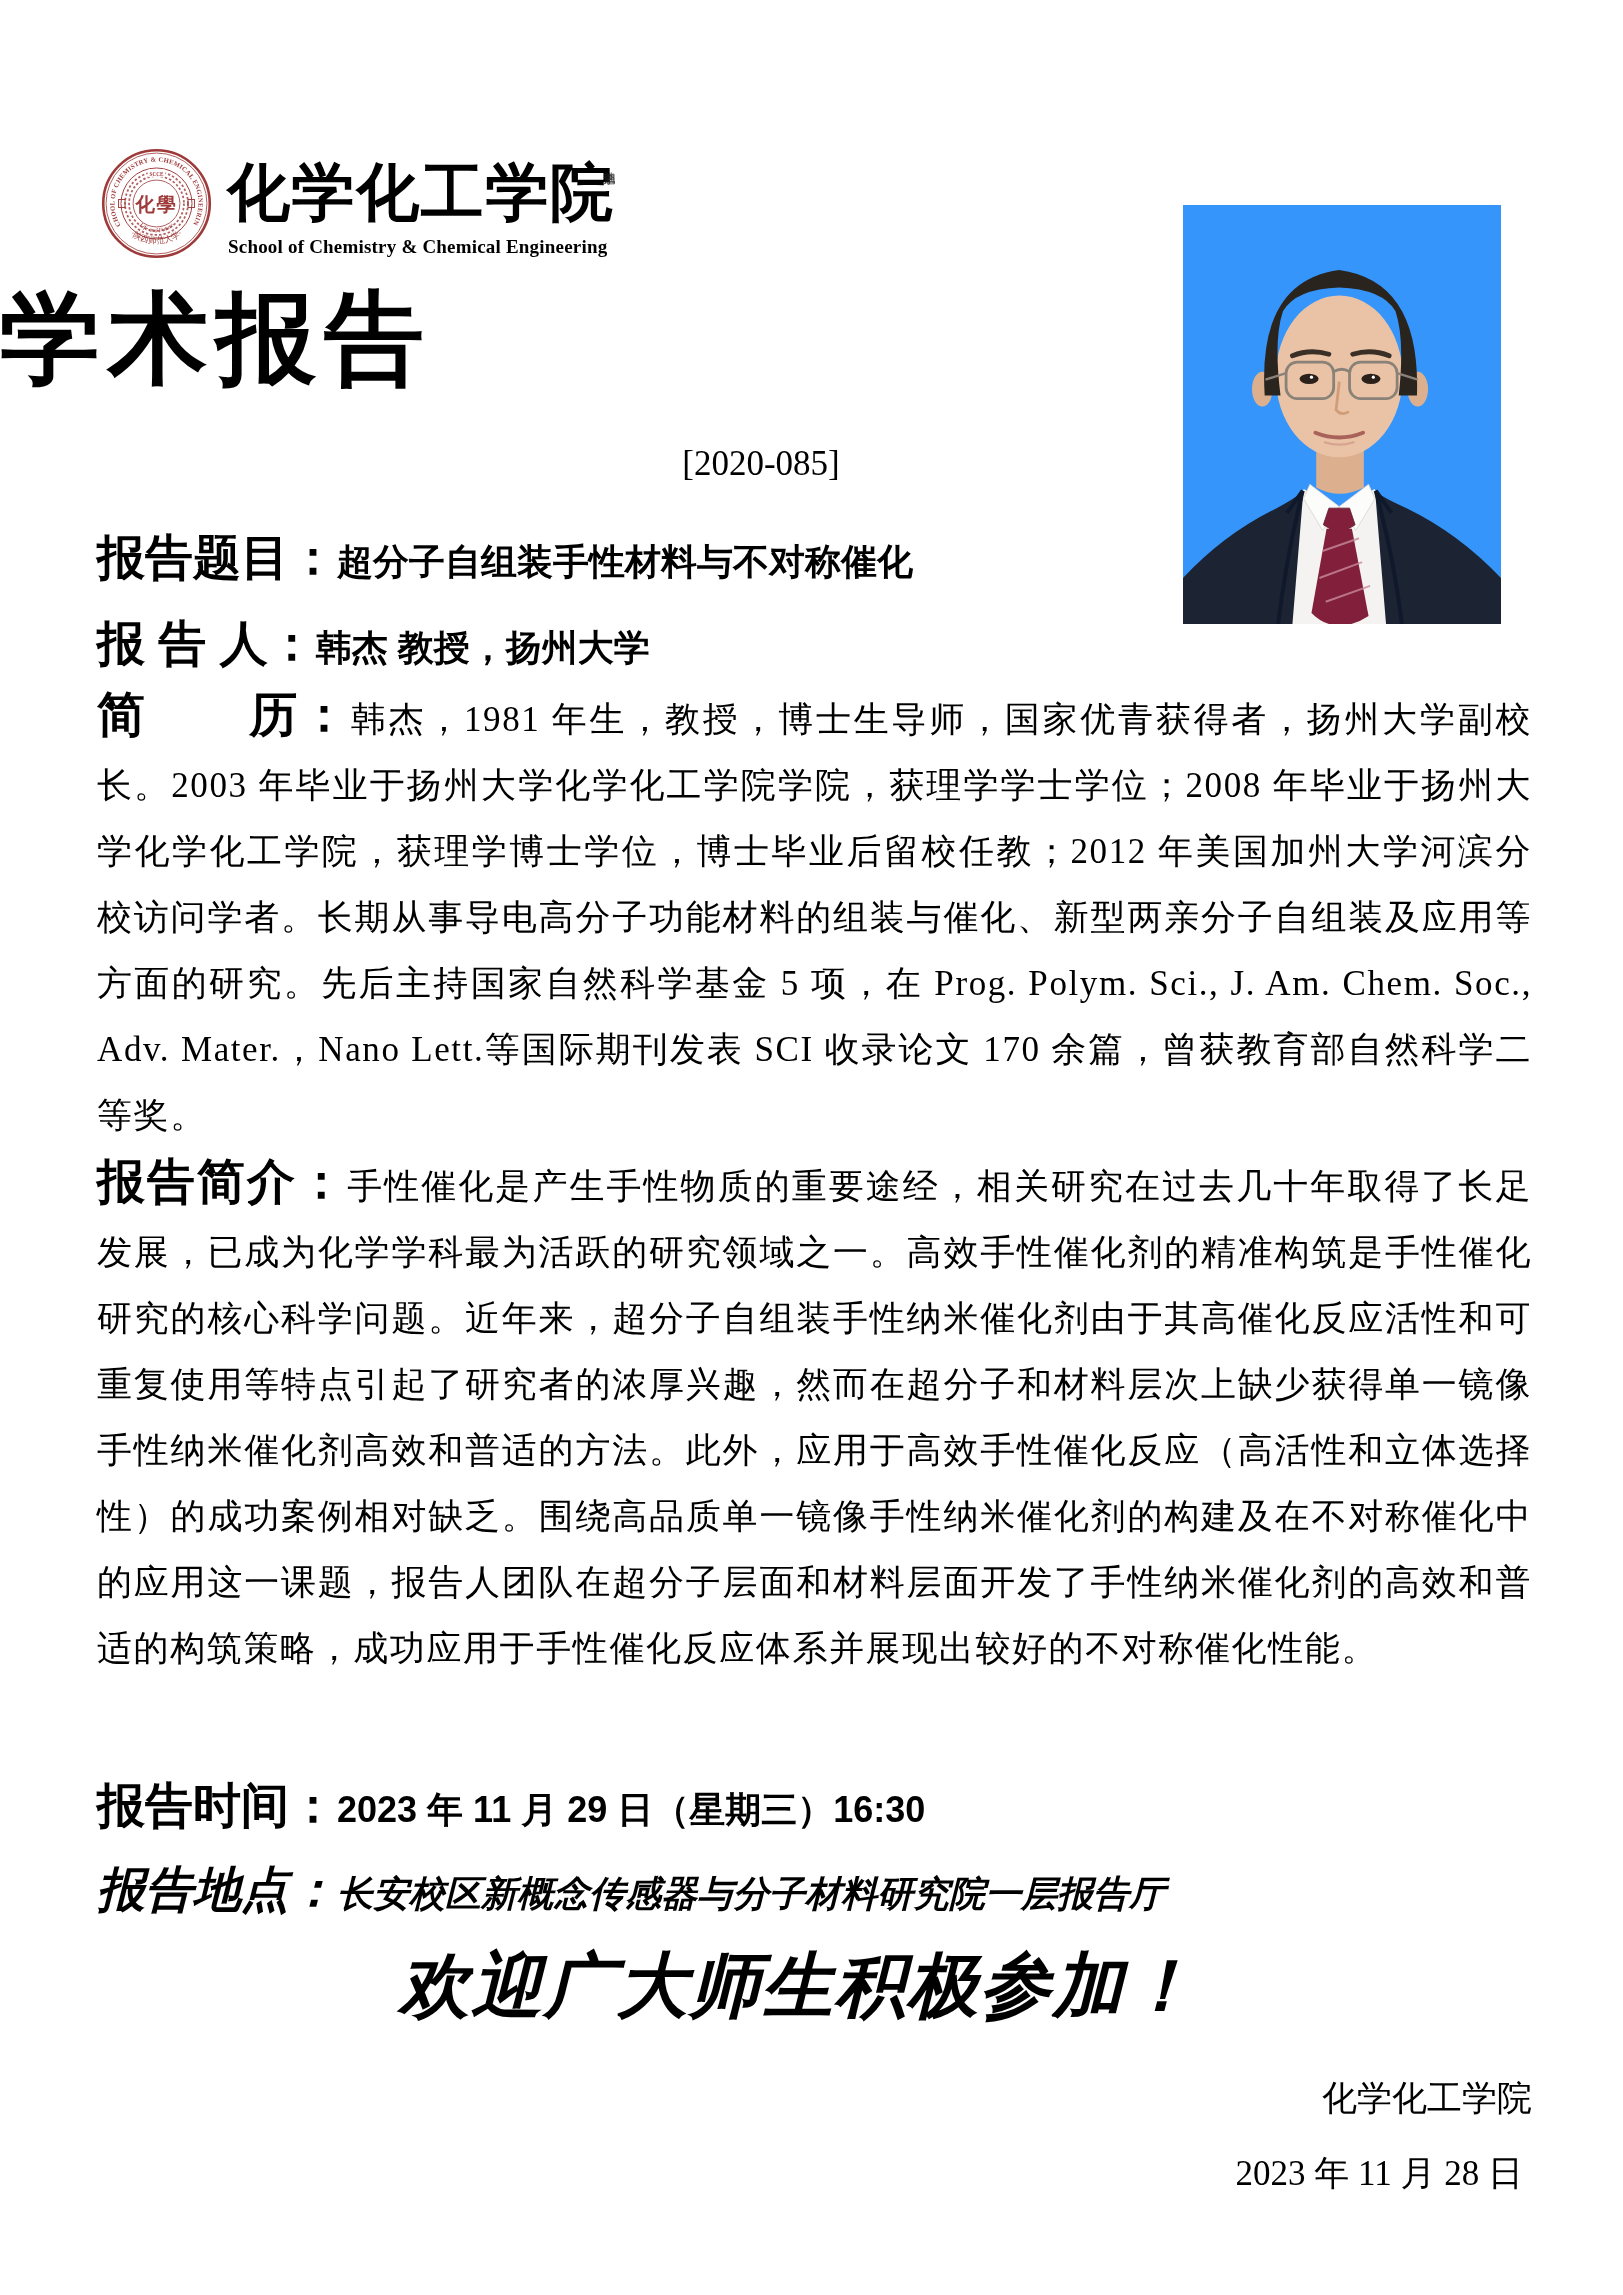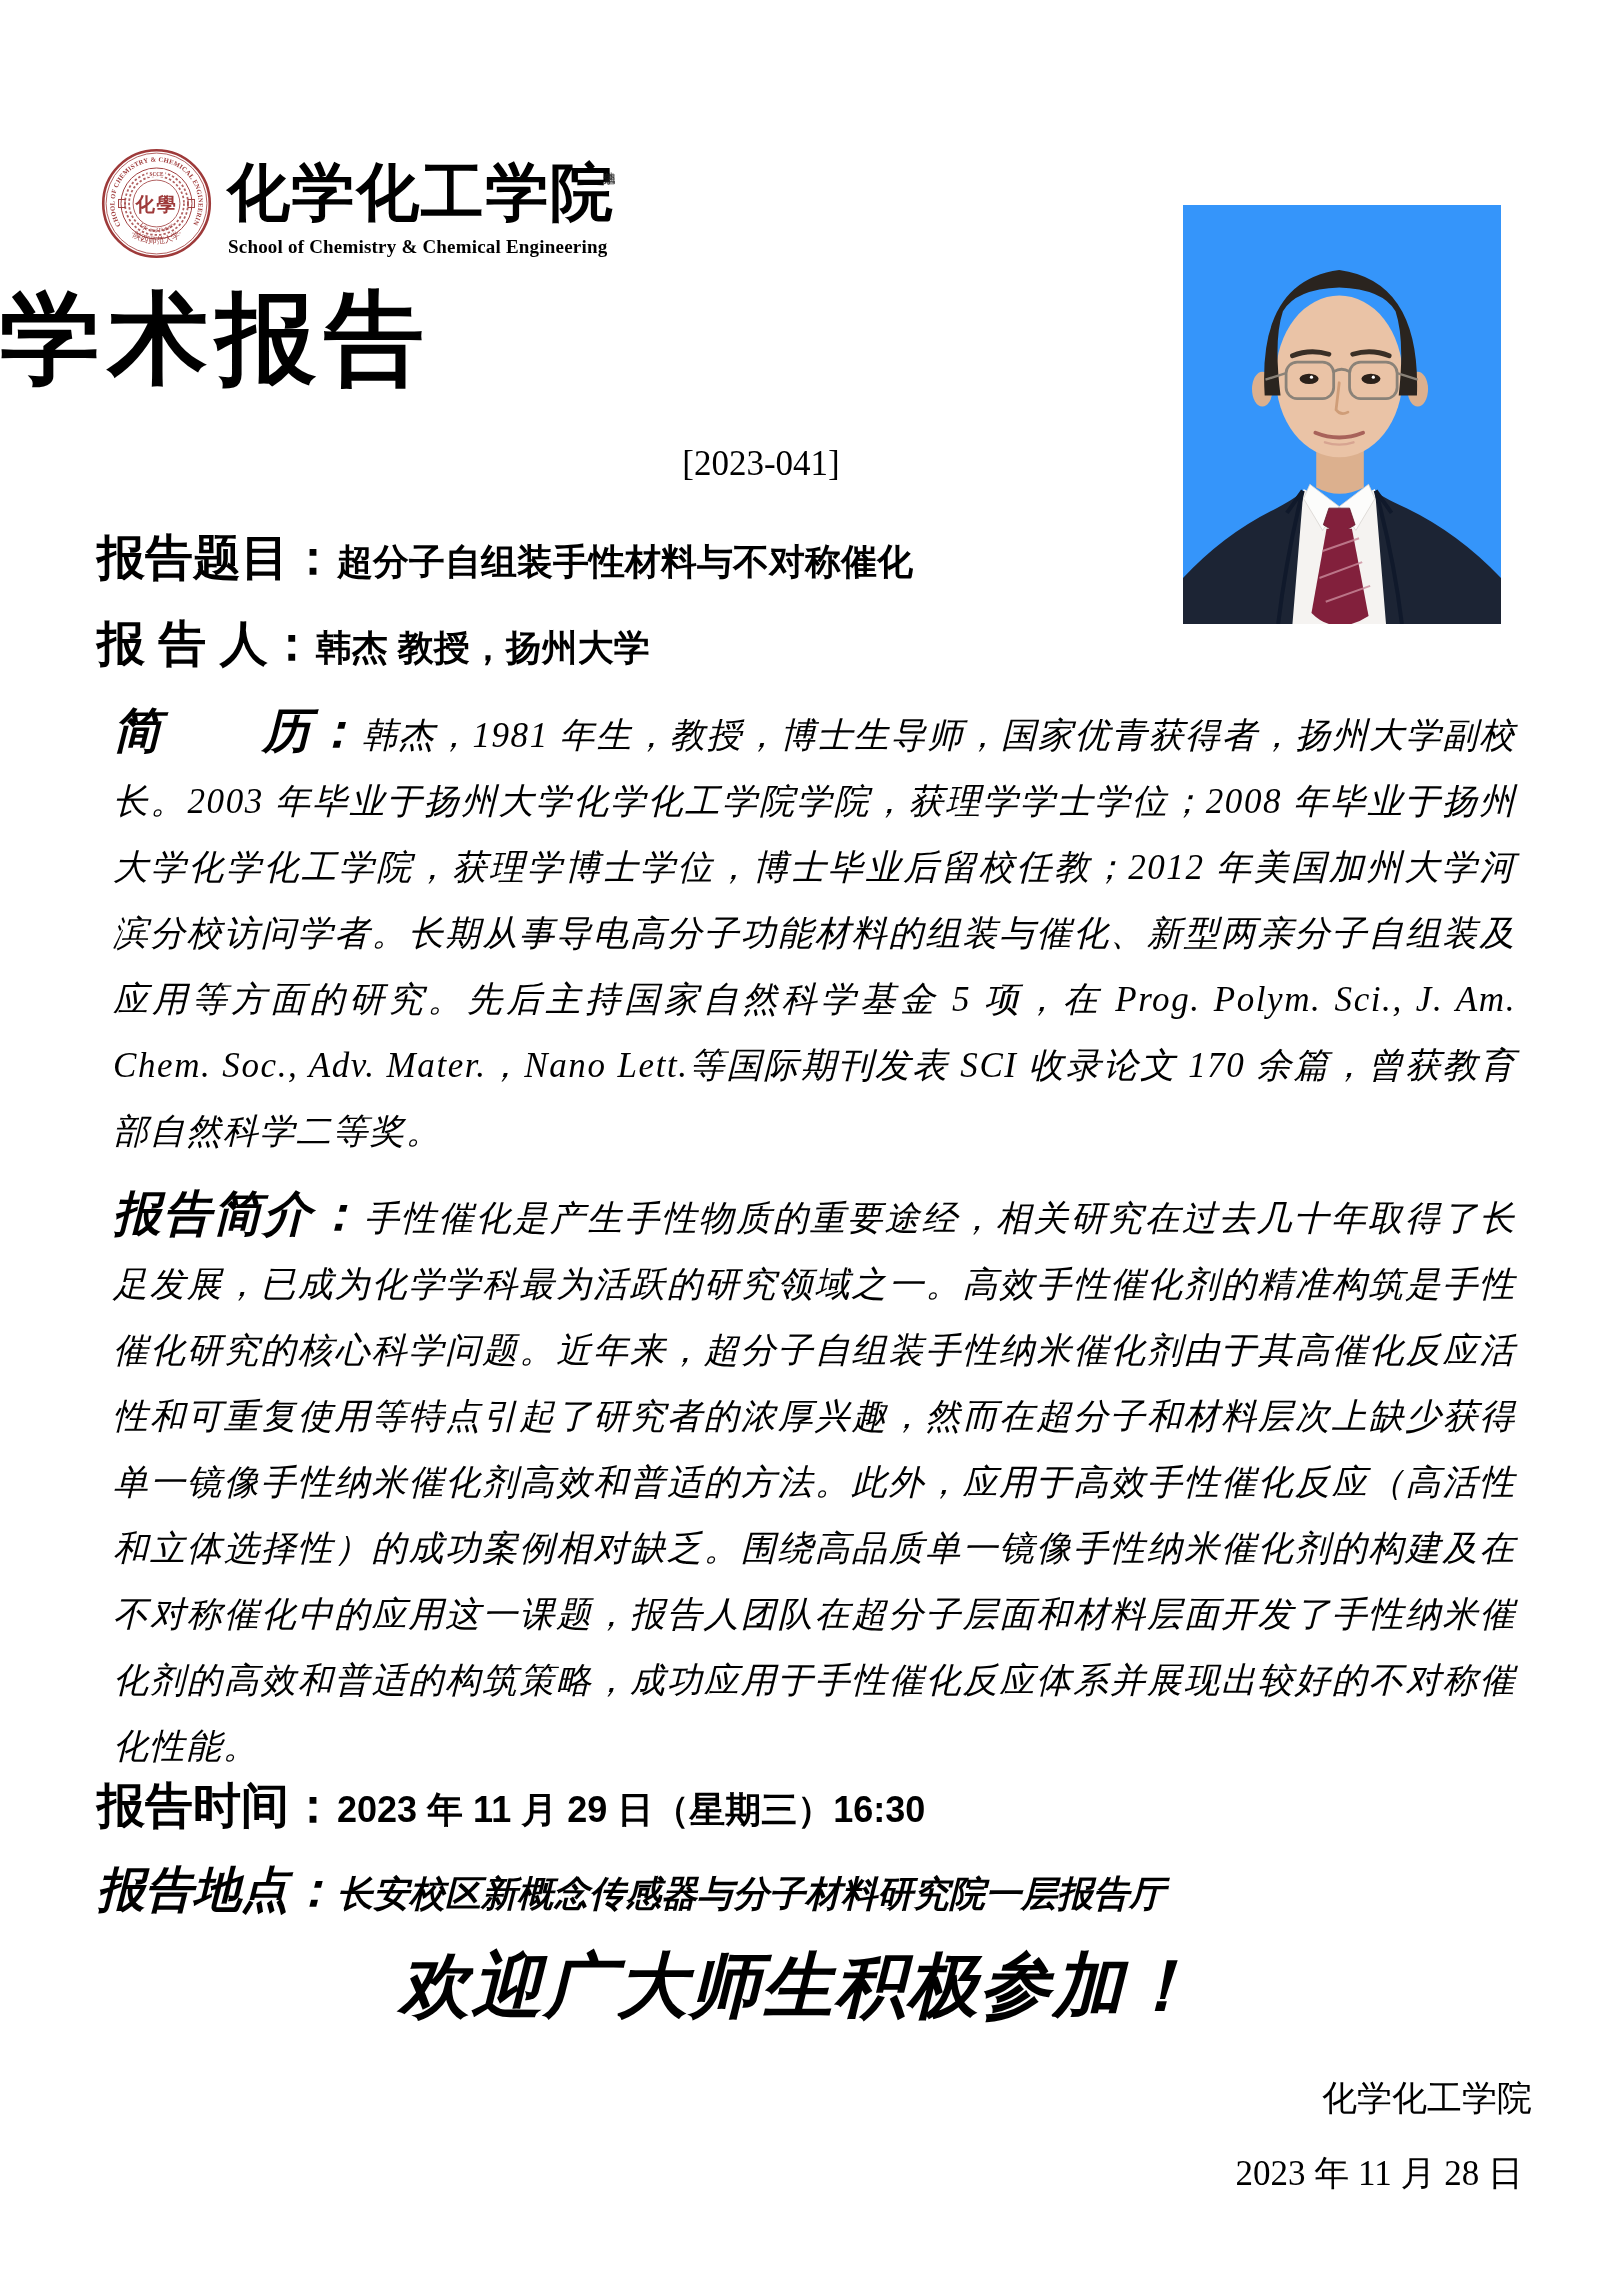--- a/index.html
+++ b/index.html
@@ -35,21 +35,21 @@
          font-family:"Liberation Sans", sans-serif;white-space:nowrap;}
   #topic-line{top:526px;}
   #speaker-line{top:612px;}
   #time-line{top:1774px;}
   #venue-line{top:1858px;font-style:italic;}
 
   
   #body-block{position:absolute;left:97px;top:682px;width:1435px;
               font-size:35px;line-height:66px;letter-spacing:1.6px;
               text-align:justify;font-family:"Liberation Serif", serif;}
-  #body-block p{margin:16px;font-style:italic;}
+  #body-block p{margin:0;}
   .lab{font-family:"Liberation Sans", sans-serif;font-weight:bold;font-size:48px;}
 
   
   #welcome{position:absolute;left:0;top:1939px;width:1596px;text-align:center;
            font-size:71px;font-weight:900;font-style:italic;letter-spacing:1.6px;}
   #org{position:absolute;right:91px;top:2075px;font-size:35px;}
   #date{position:absolute;right:100px;top:2150px;font-size:35px;}
 </style>
 </head>
 <body>
@@ -82,21 +82,21 @@
     <text x="70" y="79" font-size="24" font-weight="bold" text-anchor="middle" fill="var(--seal-red)" letter-spacing="2" font-family="Liberation Serif, serif">化學</text>
     <rect x="23" y="65" width="8" height="10" fill="none" stroke="var(--seal-red)" stroke-width="1.2"></rect>
     <rect x="109" y="65" width="8" height="10" fill="none" stroke="var(--seal-red)" stroke-width="1.2"></rect>
   </svg>
 
   <div id="logo-name" class="calli">化学化工学院</div>
   <div id="logo-inscription">李仙魁</div>
   <div id="logo-en" class="serif">School of Chemistry &amp; Chemical Engineering</div>
 
   <div id="title" class="calli">学术报告</div>
-  <div id="number" class="serif">[2023-041]</div>
+  <div id="number" class="serif">[2020-085]</div>
 
   <svg id="photo" viewBox="0 0 401 528" preserveAspectRatio="none">
     <rect width="401" height="528" fill="var(--photo-bg)"></rect>
 
     <ellipse cx="100" cy="232" rx="13" ry="22" fill="var(--skin-shadow)"></ellipse>
     <ellipse cx="296" cy="232" rx="13" ry="22" fill="var(--skin-shadow)"></ellipse>
 
     <path d="M168,296 L168,356 Q197,372 228,356 L228,296 Q197,324 168,296 Z" fill="var(--skin-shadow)"></path>
 
     <ellipse cx="197" cy="216" rx="80" ry="102" fill="var(--skin)"></ellipse>

